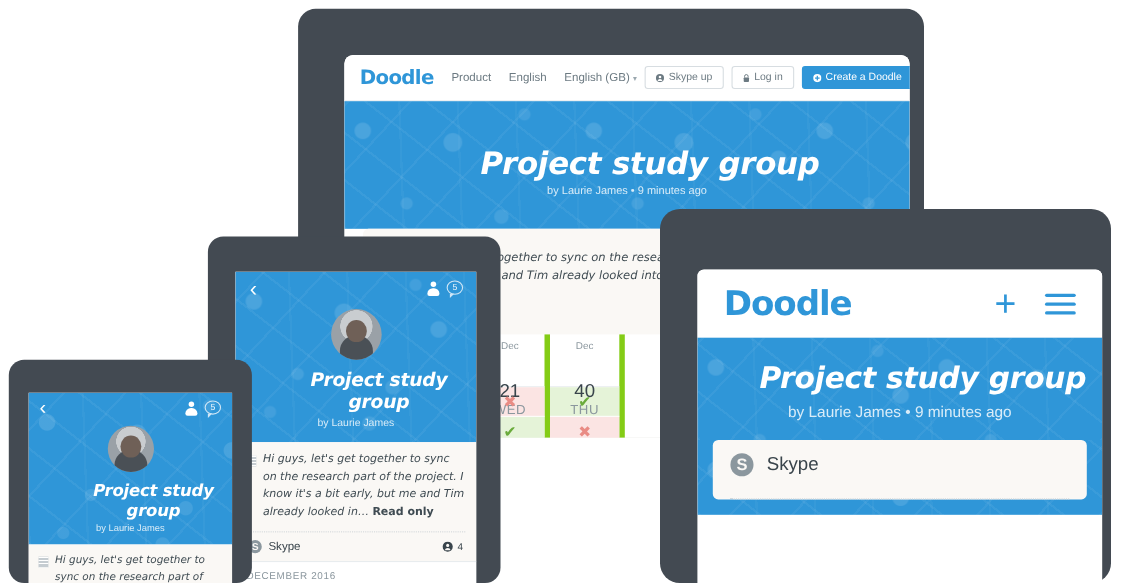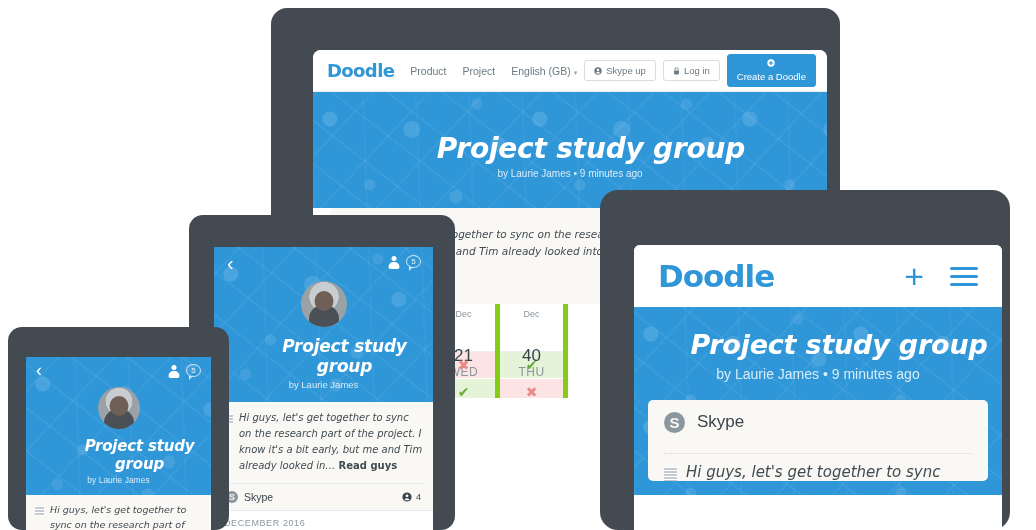--- a/index.html
+++ b/index.html
@@ -58,21 +58,21 @@
   }
   .dt-logo { font-family:"DejaVu Sans",sans-serif; font-weight: bold; font-size: 18px; color: #2f96d8; letter-spacing: -.6px; }
   .dt-navlink { font-size: 10.5px; color: #6c7a82; margin-left: 16px; white-space: nowrap; }
   .dt-navspacer { flex: 1; }
   .dt-btn {
     display: inline-flex; align-items: center; gap: 4px;
     font-size: 9.5px; color: #6c7a82; border: 1px solid #d7dde1;
     border-radius: 3px; padding: 4px 9px; background: #fff; margin-left: 7px;
     white-space: nowrap;
   }
-  .dt-btn.primary { background: #2f96d8; border-color: #2f96d8; color: #fff; flex-direction: column; }
+  .dt-btn.primary { background: #2f96d8; border-color: #2f96d8; color: #fff; }
   .caret { font-size: 7px; color: #9aa7ae; margin-left: 3px; }
 
   .dt-hero { height: 116px; position: relative; }
   .dt-hero .italic-title { position: absolute; left: 0; right: 0; top: 40px; text-align: center; font-size: 28px; }
   .dt-hero .byline { position: absolute; left: 0; right: 0; top: 76px; text-align: center; font-size: 10px; }
 
   .dt-card {
     position: absolute; left: 17px; right: 17px; top: 158px; bottom: 0;
     background: #faf8f5; border-radius: 5px 5px 0 0;
   }
@@ -181,21 +181,21 @@
 <body>
 
 <div id="stage">
 
   <div class="device" id="desktop-device"></div>
   <div class="screen" id="desktop-screen">
 
     <div class="dt-nav">
       <span class="dt-logo">Doodle</span>
       <span class="dt-navlink">Product</span>
-      <span class="dt-navlink">Project</span>
+      <span class="dt-navlink">English</span>
       <span class="dt-navlink">
         <span>English (GB)</span><span class="caret">▾</span>
       </span>
       <span class="dt-navspacer"></span>
       <span class="dt-btn">
         <svg width="8" height="8" viewBox="0 0 10 10">
           <circle cx="5" cy="5" r="4.6" fill="#6c7a82"></circle>
             <circle cx="5" cy="3.8" r="1.5" fill="#fff"></circle>
           <path d="M2.2 8.2a2.9 2.9 0 0 1 5.6 0z" fill="#fff"></path>
           </svg>
@@ -270,21 +270,21 @@
         </span>
       </div>
       <div class="avatar"></div>
       <div class="italic-title tb-hero-title">Project study group</div>
       <div class="byline tb-hero-by">by Laurie James</div>
       <div style="height:12px"></div>
     </div>
     <div class="tb-body">
       <div class="tb-desc">
         <span class="note-icon"></span>
-        <span><span>Hi guys, let's get together to sync on the research part of the project. I know it's a bit early, but me and Tim already looked in… </span><span class="readmore">Read guys</span></span>
+        <span><span>Hi guys, let's get together to sync on the research part of the project. I know it's a bit early, but me and Tim already looked in… </span><span class="readmore">Read only</span></span>
       </div>
       <div class="dotted"></div>
       <div class="tb-skype">
         <span class="skype-icon">S</span>
         <span>Skype</span>
         <span class="cnt">
           <svg width="10" height="10" viewBox="0 0 10 10">
             <circle cx="5" cy="5" r="4.6" fill="#39444b"></circle>
               <circle cx="5" cy="3.8" r="1.4" fill="#faf8f5"></circle>
             <path d="M2.3 8.2a2.8 2.8 0 0 1 5.4 0z" fill="#faf8f5"></path>
@@ -313,24 +313,20 @@
       <div class="italic-title">Project study group</div>
       <div class="byline">by Laurie James • 9 minutes ago</div>
     </div>
     <div class="doodlebg" style="padding-bottom:14px">
       <div class="ph-card">
         <div class="ph-skype">
           <span class="skype-icon">S</span>
           <span>Skype</span>
         </div>
         <div class="dotted"></div>
-        <div class="ph-desc">
-          <span class="note-icon" style="width:13px;height:14px"></span>
-          <span>Hi guys, let's get together to sync</span>
-        </div>
       </div>
     </div>
   </div>
 
   <div class="device" id="mini-device"></div>
   <div class="screen" id="mini-screen">
     <div class="doodlebg">
       <div class="mn-top">
         <span class="mn-chev">‹</span>
         <span class="mn-icons">

